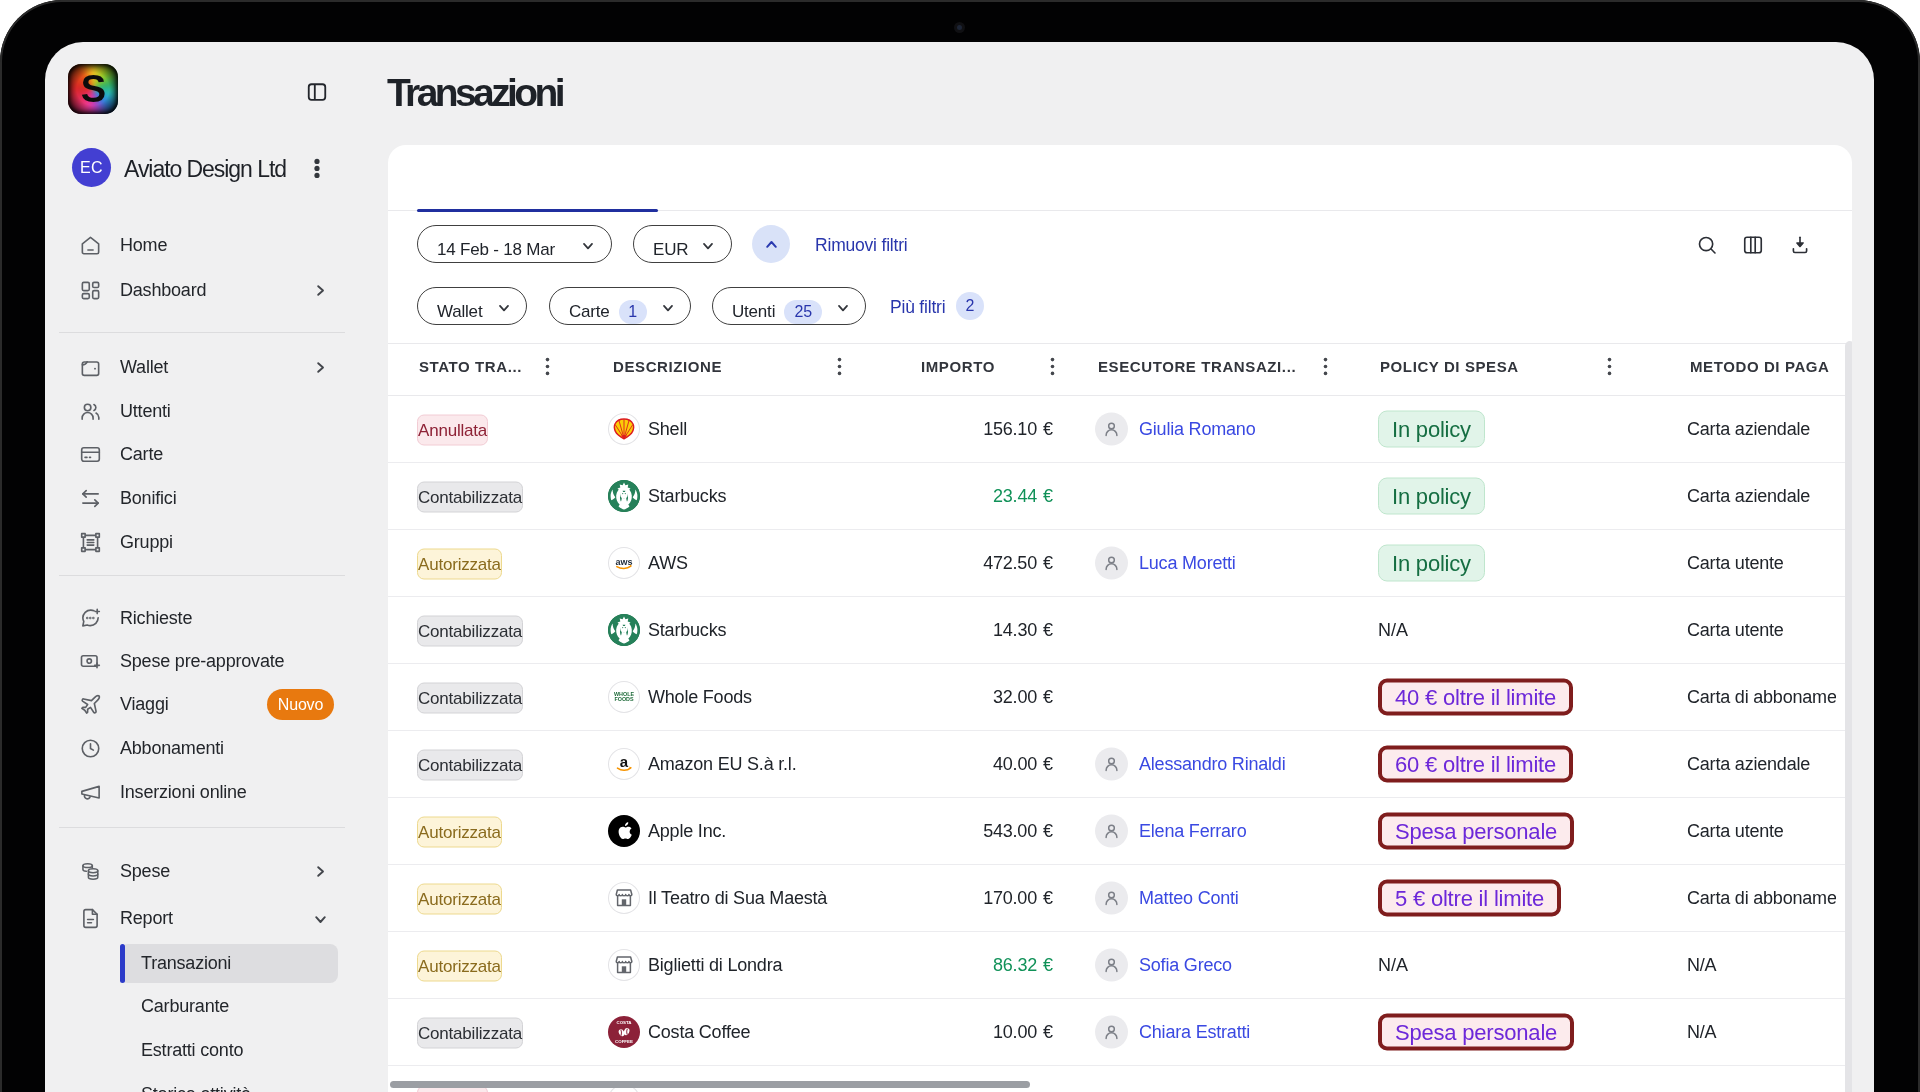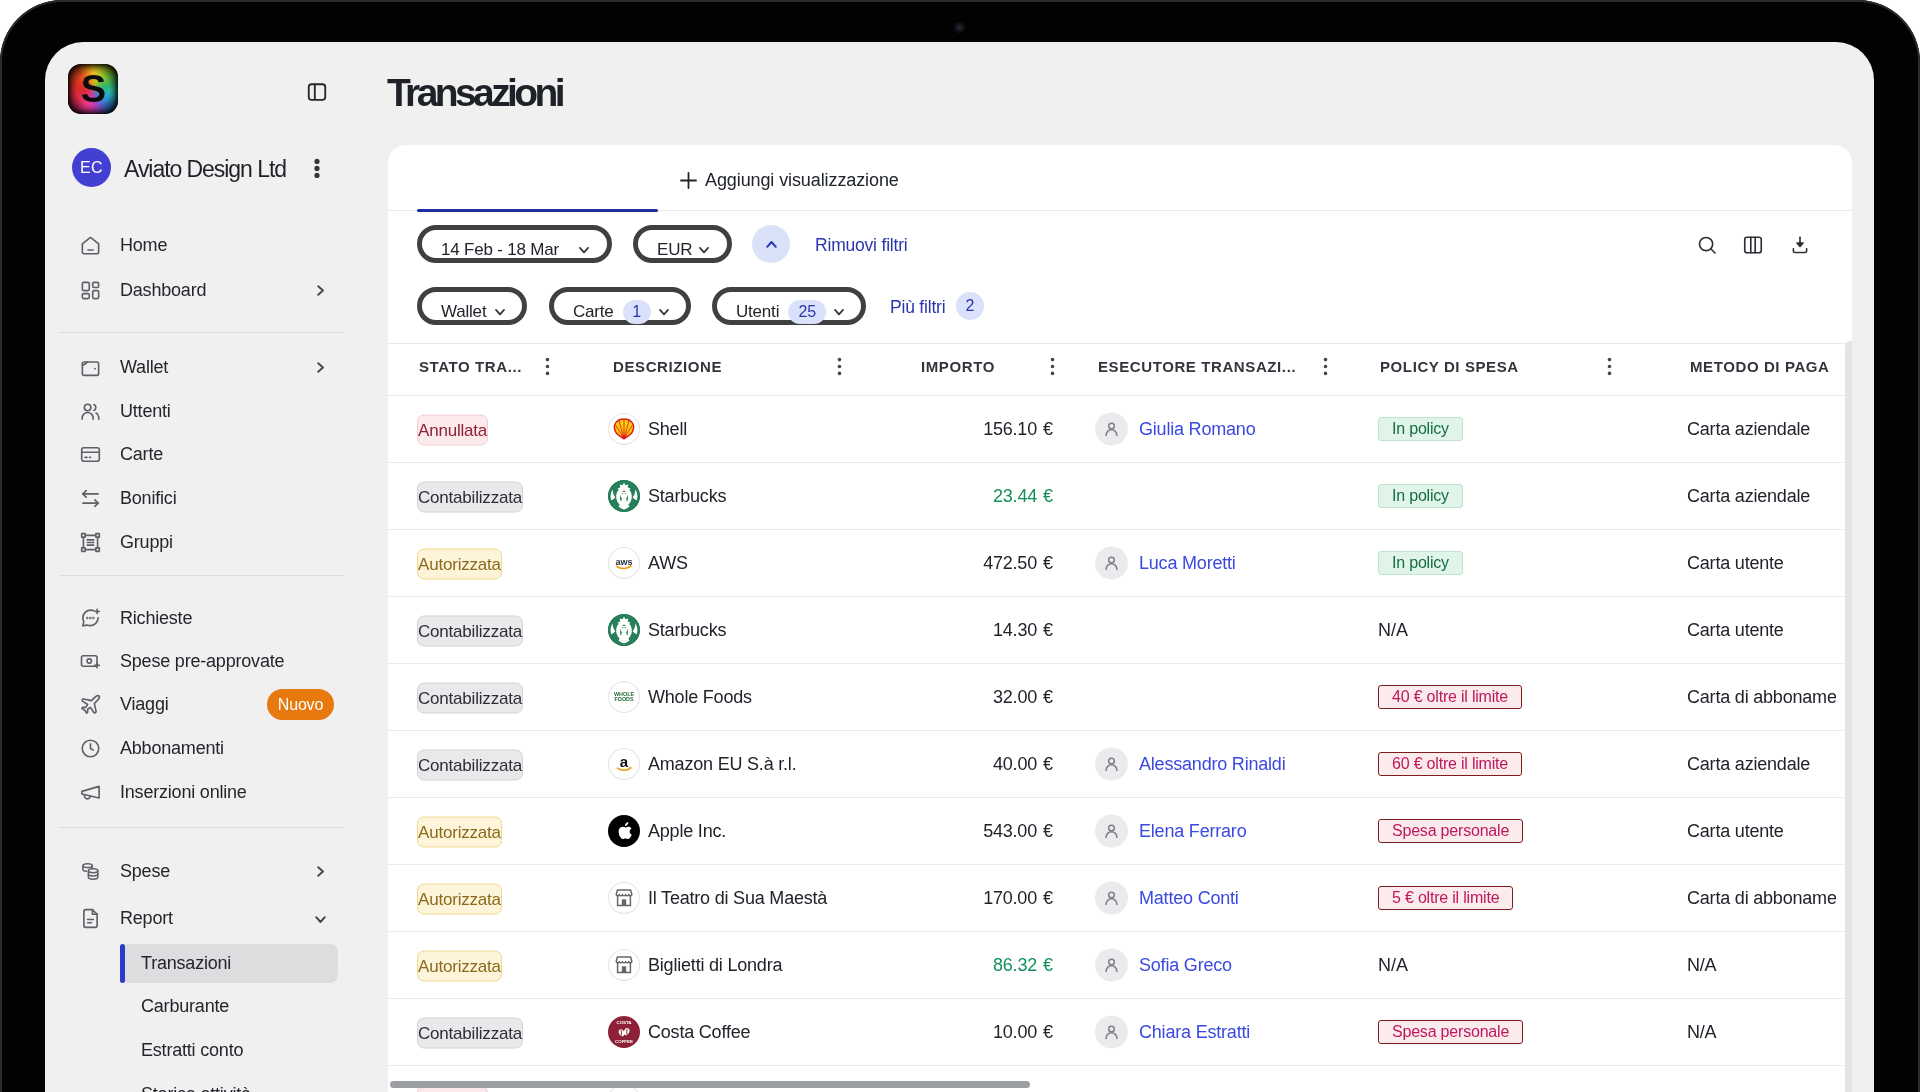--- a/index.html
+++ b/index.html
@@ -27,43 +27,43 @@
 .selrow{position:absolute;left:75px;top:902px;width:218px;height:39px;background:#dddde0;border-radius:8px}
 .selbar{position:absolute;left:75px;top:902px;width:5px;height:39px;background:#2c3bc9;border-radius:3px}
 .dots3{position:absolute}
 
 .title{position:absolute;left:342px;top:29px;font-size:39px;font-weight:700;letter-spacing:-3.6px;color:#1e2228}
 .panel{position:absolute;left:343px;top:103px;width:1464px;height:1000px;background:#fff;border-radius:18px 18px 0 0;overflow:hidden}
 .tabrow{position:absolute;left:0;top:0;width:100%;height:66px;border-bottom:1px solid #e9e9ec}
 .tab1{position:absolute;left:50px;top:2px;height:66px;display:flex;align-items:center;font-size:18px;font-weight:500;letter-spacing:-.3px;color:#20242b}
 .underline{position:absolute;left:29px;top:64px;width:241px;height:3px;background:#202f9f;border-radius:2px}
 .addview{position:absolute;left:290px;top:2px;height:66px;display:flex;align-items:center;font-size:18px;letter-spacing:-.1px;color:#20242b}
-.pill{position:absolute;height:38px;border:5px solid #404040;border-radius:19px;background:#fff;display:flex;align-items:center;padding-top:12px;font-size:17px;letter-spacing:-.2px;color:#20242b}
+.pill{position:absolute;height:38px;border:1px solid #404040;border-radius:19px;background:#fff;display:flex;align-items:center;padding-top:12px;font-size:17px;letter-spacing:-.2px;color:#20242b}
 .bluelink{color:#2936ac;font-size:17.5px;font-weight:500;letter-spacing:-.2px}
 .numbadge{background:#d9e2fa;color:#2936ac;border-radius:12px;font-size:16px;display:inline-flex;align-items:center;justify-content:center}
 .collapse{position:absolute;left:364px;top:80px;width:38px;height:38px;border-radius:50%;background:#d9e2f8;display:flex;align-items:center;justify-content:center}
 .hsep{position:absolute;left:0;width:100%;height:1px;background:#e9e9ec}
 .th{position:absolute;top:199px;height:44px;display:flex;align-items:center;font-size:15px;font-weight:700;letter-spacing:.6px;color:#32353c;white-space:nowrap}
 .thdots{position:absolute;top:212px}
 .row{position:absolute;left:0;width:1464px;height:67px;border-bottom:1px solid #ececef}
 .badge{position:absolute;left:29px;top:calc(50% + 1px);transform:translateY(-50%);height:31px;border-radius:7px;display:flex;align-items:center;padding:0 0;font-size:17px;letter-spacing:-.2px;white-space:nowrap}
 .b-ann{background:#fbe9ec;border:1px solid #f2ccd4;color:#8e2236}
 .b-con{background:#e9e9eb;border:1px solid #d3d3d6;color:#2c2f34}
 .b-aut{background:#fdf4d9;border:1px solid #edd98e;color:#8a6b1e}
 .mcirc{position:absolute;left:220px;top:50%;transform:translateY(-50%);width:32px;height:32px;border-radius:50%;overflow:hidden}
 .mborder{box-shadow:inset 0 0 0 1px #e3e3e6}
 .desc{position:absolute;left:260px;top:50%;transform:translateY(-50%);font-size:18px;letter-spacing:-.2px;color:#20242a;white-space:nowrap}
 .amt{position:absolute;right:815px;top:50%;transform:translateY(-50%);font-size:18px;letter-spacing:-.2px;color:#20242a}
 .eur{position:absolute;left:655px;top:50%;transform:translateY(-50%);font-size:18px;color:#20242a}
 .green{color:#109158}
 .pcirc{position:absolute;left:707px;top:50%;transform:translateY(-50%);width:33px;height:33px;border-radius:50%;background:#ebebee;display:flex;align-items:center;justify-content:center}
 .pname{position:absolute;left:751px;top:50%;transform:translateY(-50%);font-size:18px;letter-spacing:-.2px;color:#3a49e2;white-space:nowrap}
-.policy{position:absolute;left:990px;top:50%;transform:translateY(-50%);height:24px;border-radius:3px;display:flex;align-items:center;padding:0 13px;font-size:16px;letter-spacing:-.2px;white-space:nowrap}
+.policy{position:absolute;left:990px;top:50%;transform:translateY(-50%);height:37px;border-radius:9px;display:flex;align-items:center;padding:0 13px;font-size:22px;letter-spacing:-.2px;white-space:nowrap}
 .p-green{background:#e1f4e9;border:1px solid #bfe6cd;color:#156e42}
-.p-red{background:#fcebed;border:1px solid #7f1d1d;color:#be185d}
+.p-red{background:#fcebed;border:4px solid #7f1d1d;color:#6d28d9}
 .ptext{position:absolute;left:990px;top:50%;transform:translateY(-50%);font-size:18px;color:#20242a}
 .metodo{position:absolute;left:1299px;top:50%;transform:translateY(-50%);font-size:18px;letter-spacing:-.2px;color:#20242a;white-space:nowrap;width:149px;overflow:hidden}
 .vscroll{position:absolute;left:1457px;top:196px;width:10px;height:810px;background:#e4e4e7;border-radius:5px}
 .hscroll{position:absolute;left:2px;top:936px;width:640px;height:7px;background:#9b9ea3;border-radius:4px}
 </style>
 </head>
 <body>
 <div class="frame"></div>
 <div class="camera"></div>
 <div class="screen">
@@ -197,23 +197,20 @@
     <div class="selbar"></div>
   <div class="subtxt" style="top:911px">Transazioni</div>
   <div class="subtxt" style="top:954px">Carburante</div>
   <div class="subtxt" style="top:998px">Estratti conto</div>
   <div class="subtxt" style="top:1042px">Storico attività</div>
 
   <div class="title">Transazioni</div>
   <div class="panel" id="panel">
     <div class="tabrow"></div>
     <div class="underline"></div>
-    <div class="addview"><svg style="margin-right:6px" width="21" height="21" viewBox="0 0 21 21" fill="none" stroke="#22262c" stroke-width="1.8" stroke-linecap="round">
-          <path d="M10.5 3v15M3 10.5h15"></path>
-        </svg>Aggiungi visualizzazione</div>
 
     <div class="pill" style="left:29px;top:80px;width:195px;padding-left:19px">14 Feb - 18 Mar<svg style="position:absolute;right:16px;top:13px" width="14" height="14" viewBox="0 0 15 15" fill="none" stroke="#33363c" stroke-width="1.9" stroke-linecap="round" stroke-linejoin="round">
           <path d="M3.2 5.2 7.5 10l4.3-4.8"></path>
         </svg></div>
     <div class="pill" style="left:245px;top:80px;width:99px;padding-left:19px">EUR<svg style="position:absolute;right:16px;top:13px" width="14" height="14" viewBox="0 0 15 15" fill="none" stroke="#33363c" stroke-width="1.9" stroke-linecap="round" stroke-linejoin="round">
           <path d="M3.2 5.2 7.5 10l4.3-4.8"></path>
         </svg></div>
     <div class="collapse">
         <svg width="15" height="15" viewBox="0 0 15 15" fill="none" stroke="#2a3ab0" stroke-width="2" stroke-linecap="round" stroke-linejoin="round">
           <path d="M3.2 9.8 7.5 5l4.3 4.8"></path>

